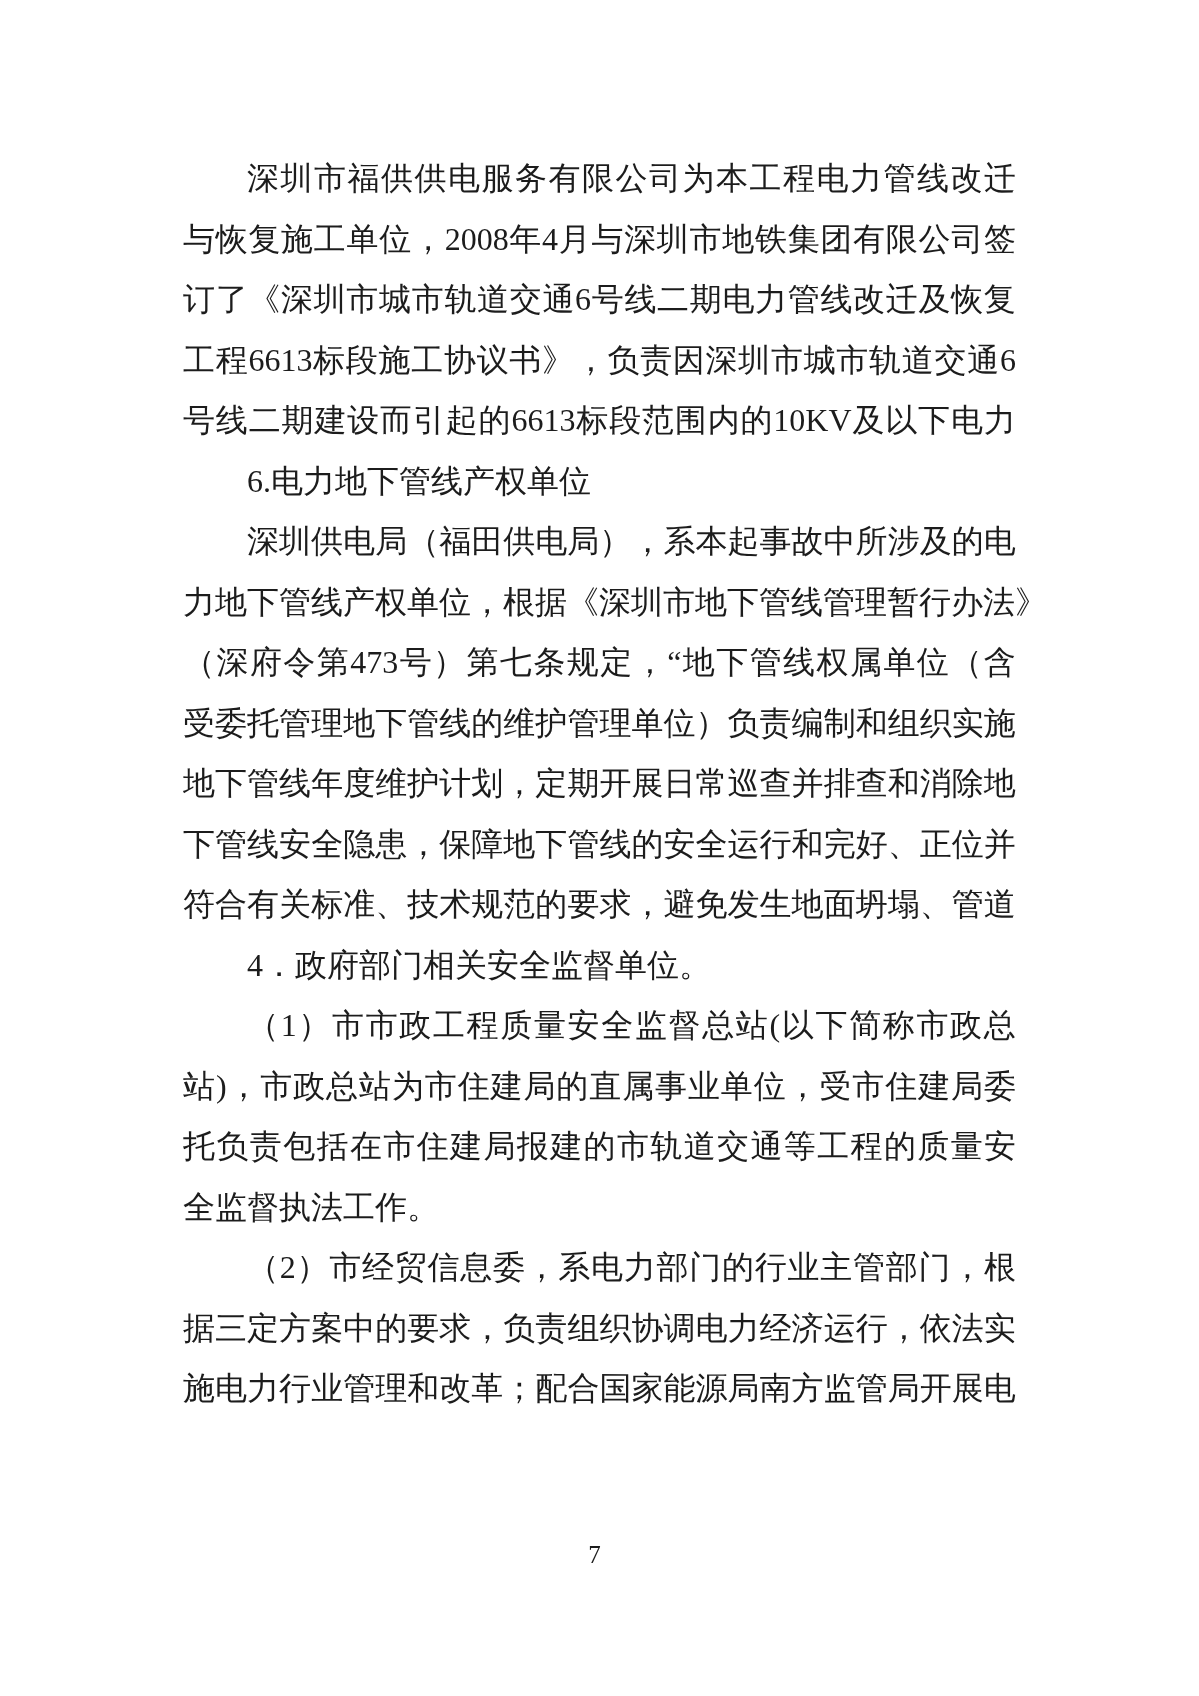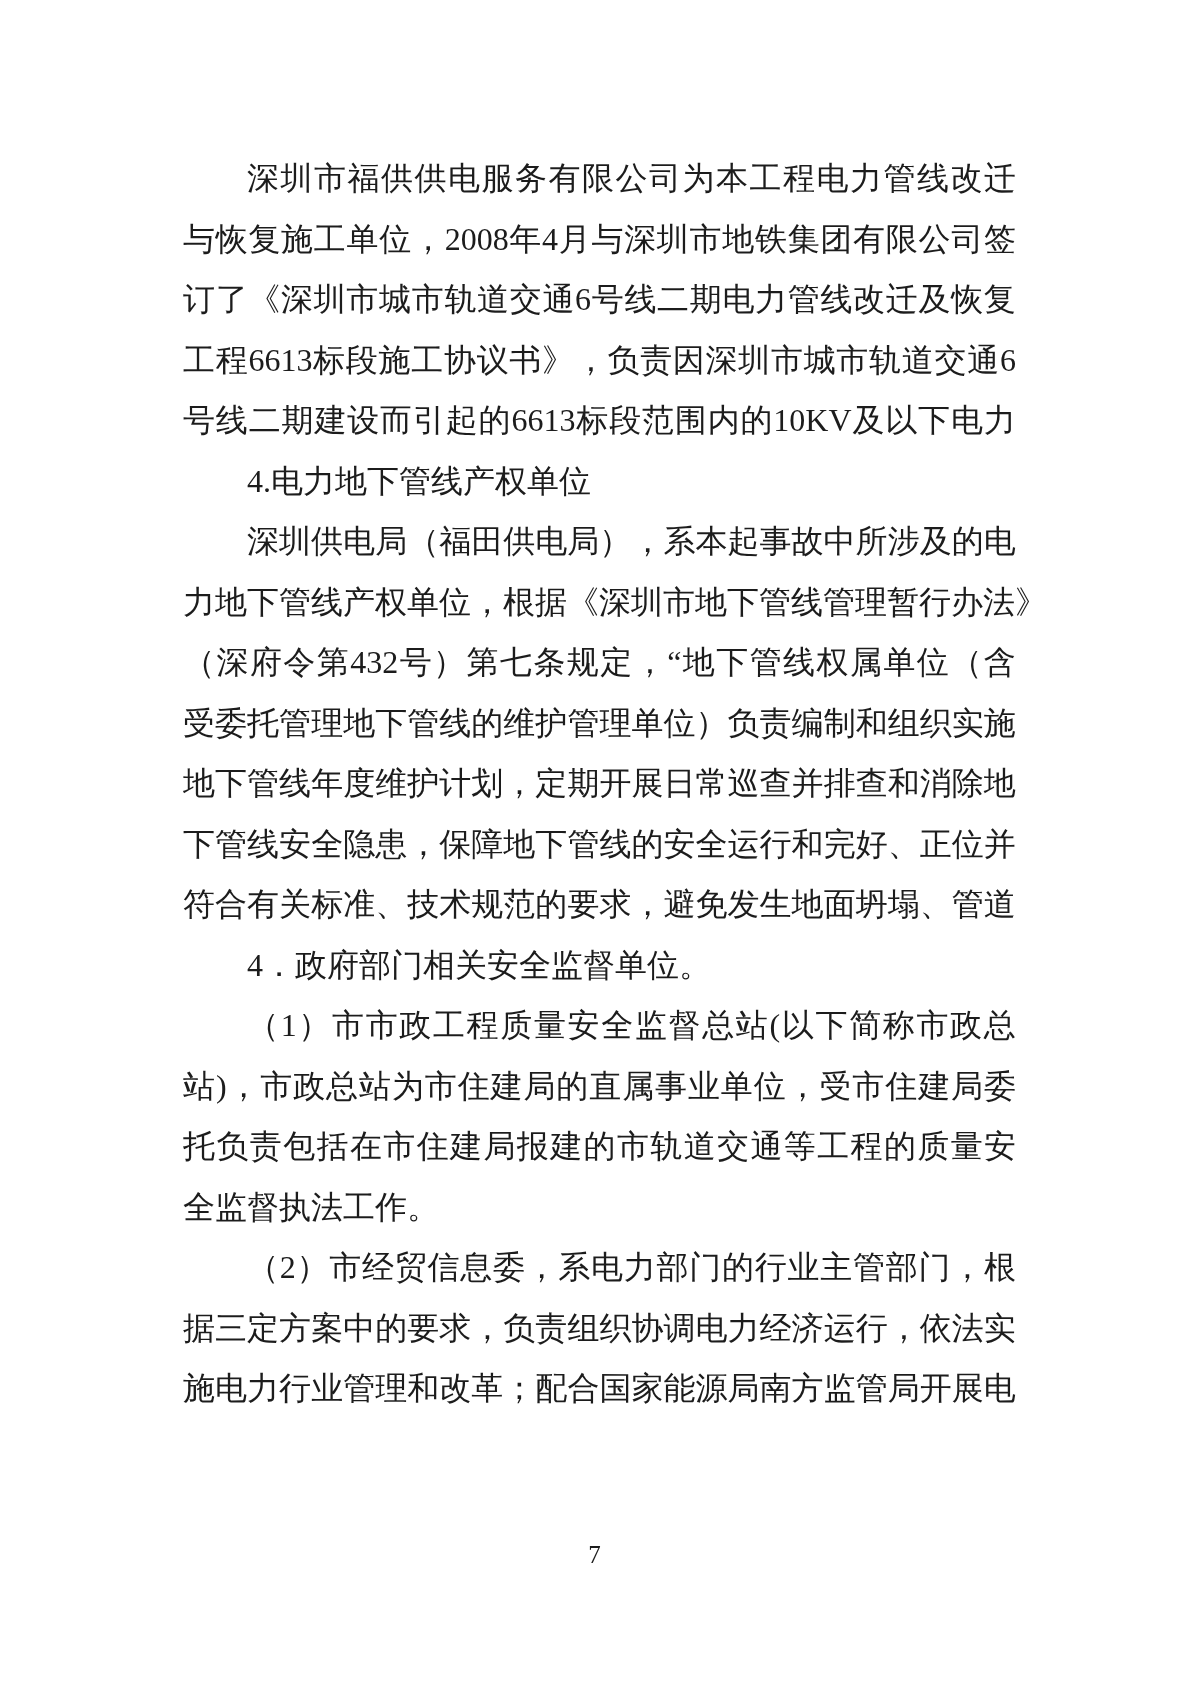--- a/index.html
+++ b/index.html
@@ -178,21 +178,21 @@
         <span>围</span>
         <span>内</span>
         <span>的</span>
         <span>10KV</span>
         <span>及</span>
         <span>以</span>
         <span>下</span>
         <span>电</span>
         <span>力</span>
       </div>
-      <div class="line indent">4.电力地下管线产权单位</div>
+      <div class="line indent">6.电力地下管线产权单位</div>
       <div class="line justify indent">
         <span>深</span>
         <span>圳</span>
         <span>供</span>
         <span>电</span>
         <span>局</span>
         <span>（</span>
         <span>福</span>
         <span>田</span>
         <span>供</span>
@@ -240,21 +240,21 @@
         <span>办</span>
         <span>法</span>
         <span>》</span>
       </div>
       <div class="line justify">
         <span>（</span>
         <span>深</span>
         <span>府</span>
         <span>令</span>
         <span>第</span>
-        <span>432</span>
+        <span>473</span>
         <span>号</span>
         <span>）</span>
         <span>第</span>
         <span>七</span>
         <span>条</span>
         <span>规</span>
         <span>定</span>
         <span>，</span>
         <span>“</span>
         <span>地</span>

